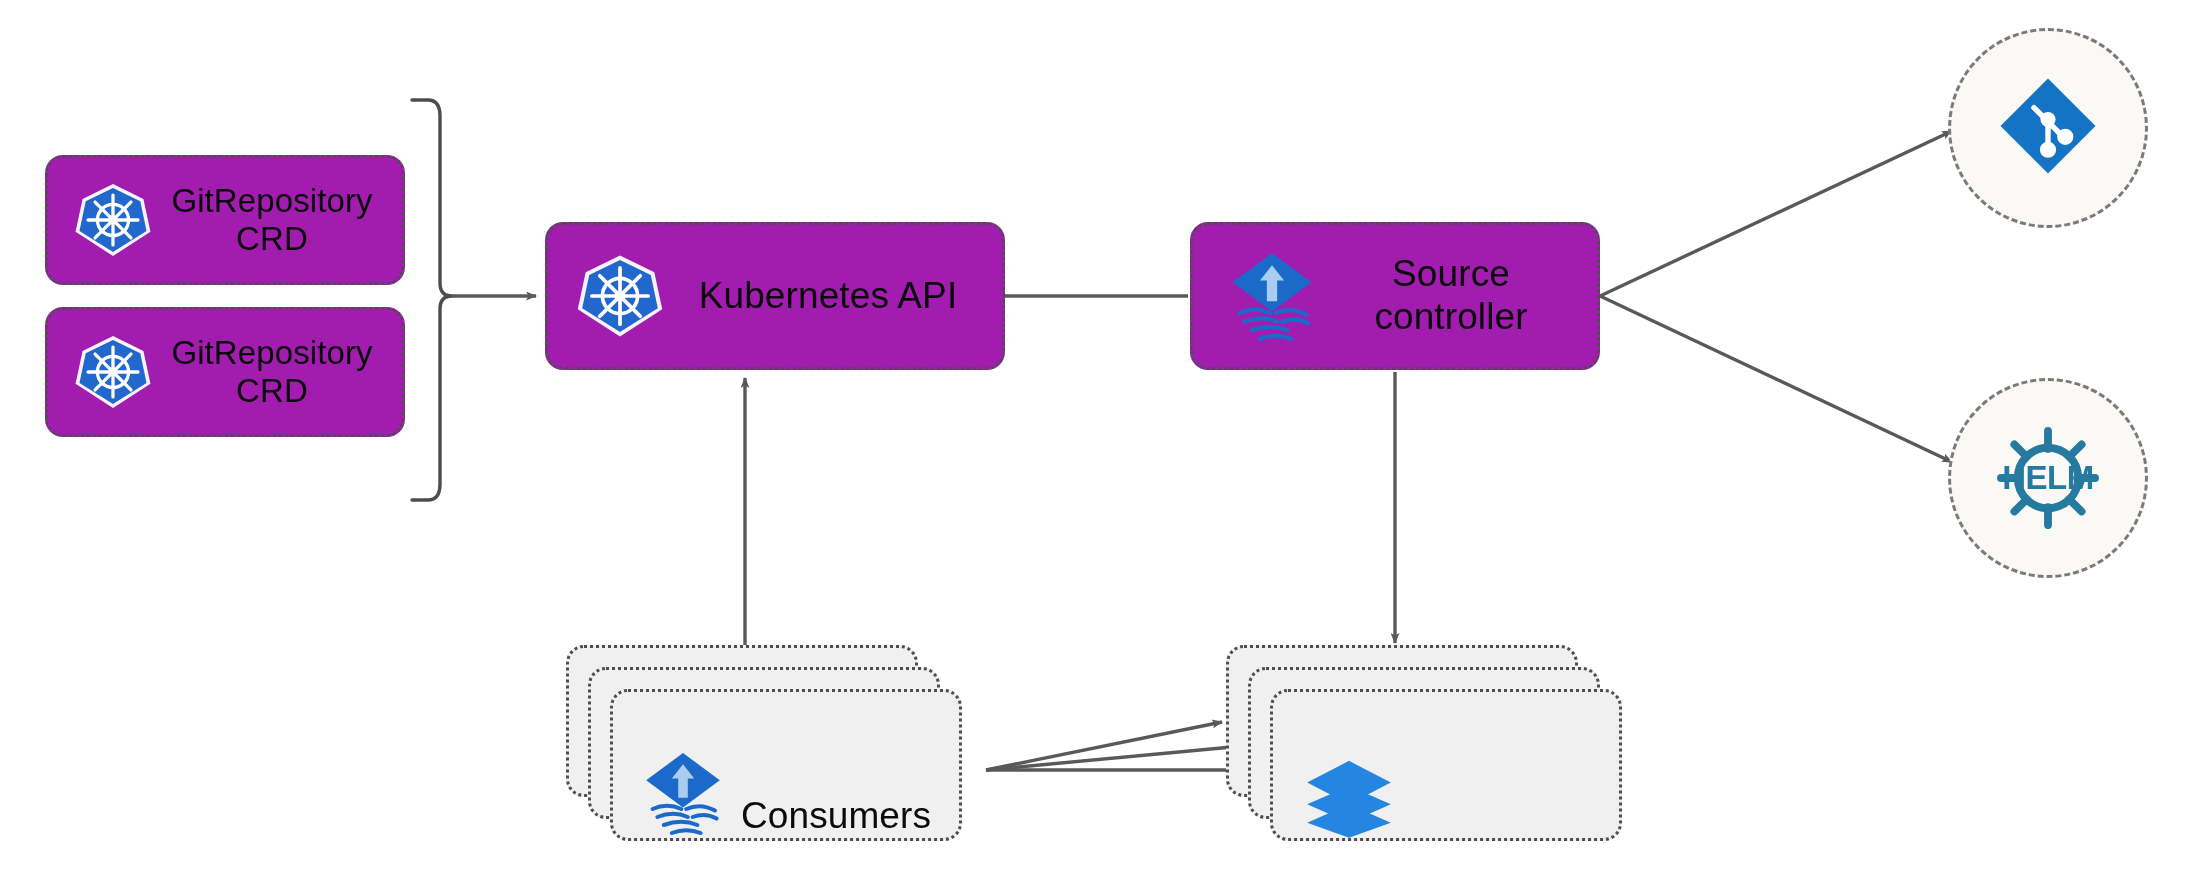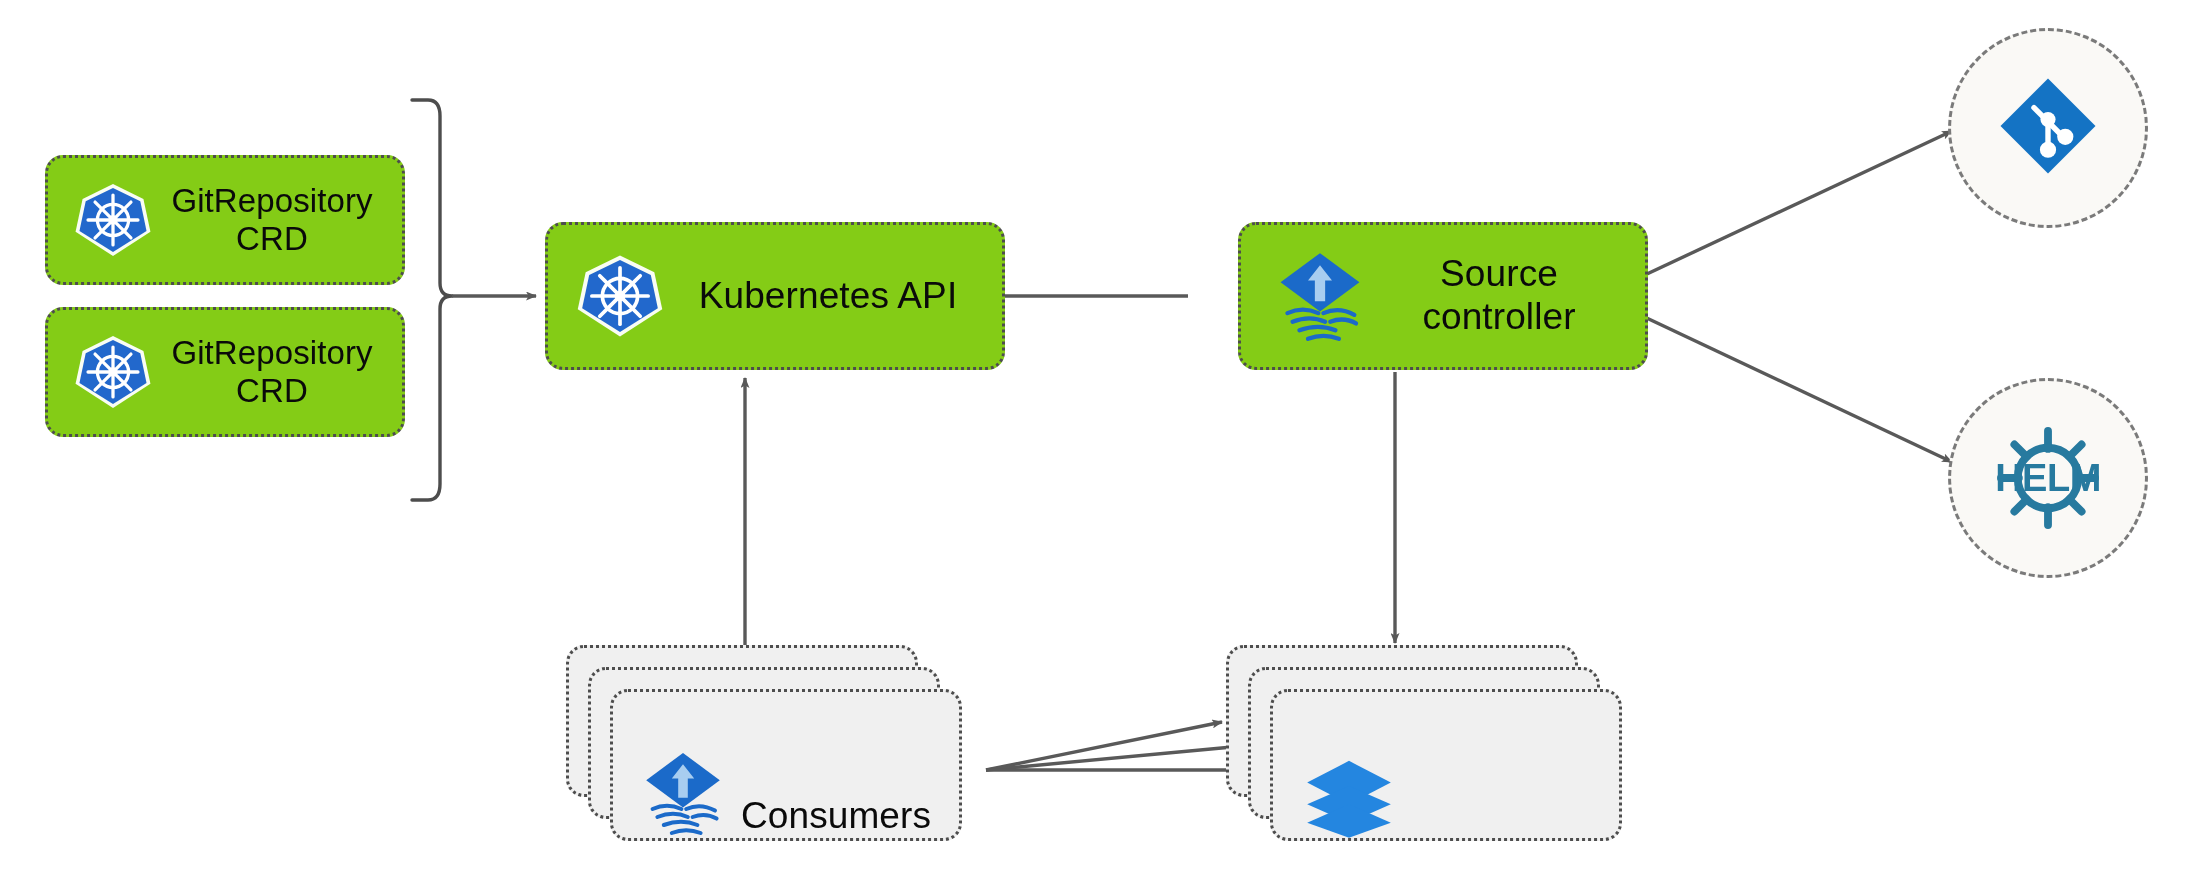--- a/index.html
+++ b/index.html
@@ -16,21 +16,21 @@
   }
   #canvas {
     position: absolute;
     inset: 0;
     width: 2198px;
     height: 878px;
   }
   .node {
     position: absolute;
     box-sizing: border-box;
-    background: #84cc16;
+    background: #a21caf;
     border: 3px dotted #4d4d4d;
     border-radius: 18px;
     display: flex;
     flex-direction: row;
     align-items: center;
     justify-content: flex-start;
   }
   .node-icon {
     flex: 0 0 auto;
     display: flex;
@@ -58,21 +58,21 @@
   .crd .node-label { font-size: 33px; }
 
   
   #node-kubernetes-api {
     left: 545px; top: 222px; width: 460px; height: 148px;
   }
   #node-kubernetes-api .node-icon { margin-left: 28px; }
 
   
   #node-source-controller {
-    left: 1190px; top: 222px; width: 410px; height: 148px; margin-left: 48px;
+    left: 1190px; top: 222px; width: 410px; height: 148px;
   }
   #node-source-controller .node-icon { margin-left: 36px; }
 
   
   .stack {
     position: absolute;
   }
   .stack-card {
     position: absolute;
     box-sizing: border-box;
@@ -302,17 +302,17 @@
         <line x1="8" y1="50" x2="24" y2="50"></line>
         <line x1="76" y1="50" x2="92" y2="50"></line>
         <line x1="20" y1="20" x2="31" y2="31"></line>
         <line x1="69" y1="69" x2="80" y2="80"></line>
         <line x1="80" y1="20" x2="69" y2="31"></line>
         <line x1="31" y1="69" x2="20" y2="80"></line>
       </g>
     </svg>
     <span style="position:absolute; left:0; top:0; width:112px; height:112px;
                  display:flex; align-items:center; justify-content:center;
-                 color:#277a9f; font-size:38px; font-weight:bold;
+                 color:#277a9f; font-size:33px; font-weight:bold;
                  letter-spacing:-0.5px;
                  font-family:'Liberation Sans', sans-serif;">HELM</span>
   </span>
 </div>
 
 </body></html>

